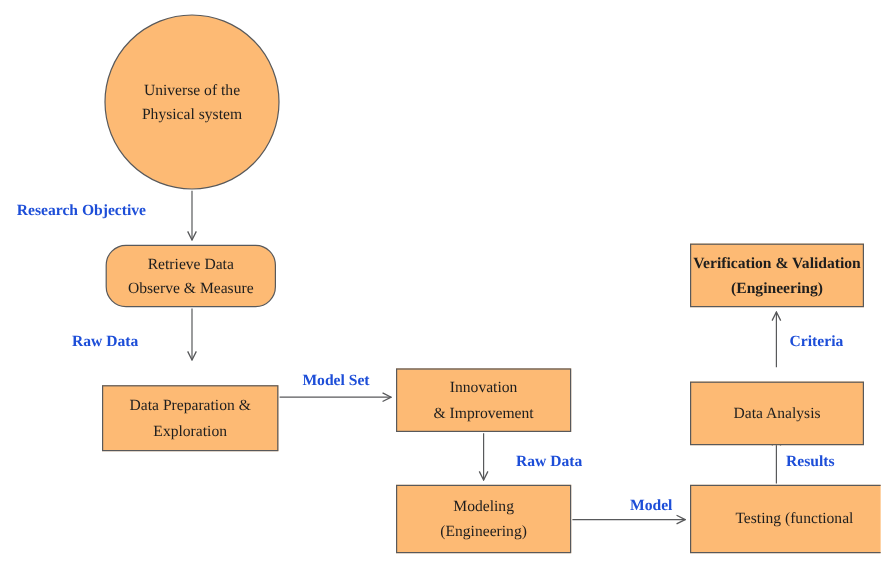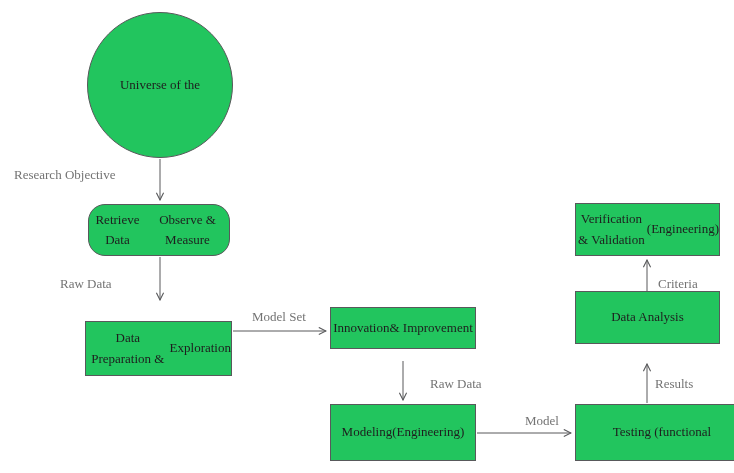--- a/index.html
+++ b/index.html
@@ -15,48 +15,48 @@
   svg.arrows {
     position: absolute;
     left: 0; top: 0;
     width: 734px; height: 473px;
     pointer-events: none;
   }
   .node {
     position: absolute;
     box-sizing: border-box;
     border: 1px solid #58595b;
-    background: #22c55e;
+    background: #fdba74;
     display: flex;
-    flex-direction: row;
+    flex-direction: column;
     align-items: center;
     justify-content: center;
     text-align: center;
     font-size: 13px;
     line-height: 1.55;
   }
   .node.circle {
     border-radius: 50%;
   }
   .flow-label {
     position: absolute;
-    font-weight: normal;
+    font-weight: bold;
     font-size: 13px;
     white-space: nowrap;
-    color: #737373;
+    color: #1d4ed8;
   }
   
   #node-universe     { left: 87px;  top: 12px;  width: 146px; height: 146px; }
   #node-retrieve     { left: 88px;  top: 204px; width: 142px; height: 52px; border-radius: 17px; }
   #node-prep         { left: 85px;  top: 321px; width: 147px; height: 55px; }
-  #node-innovation   { left: 330px; top: 307px; width: 146px; height: 42px; }
+  #node-innovation   { left: 330px; top: 307px; width: 146px; height: 53px; }
   #node-modeling     { left: 330px; top: 404px; width: 146px; height: 57px; }
   #node-testing      { left: 575px; top: 404px; width: 174px; height: 57px; }
-  #node-analysis     { left: 575px; top: 291px; width: 145px; height: 53px; }
-  #node-verification { left: 575px; top: 203px; width: 145px; height: 53px; }
+  #node-analysis     { left: 575px; top: 318px; width: 145px; height: 53px; }
+  #node-verification { left: 575px; top: 203px; width: 145px; height: 53px; font-weight: bold; }
   
   #label-research-objective { left: 14px;  top: 167px; }
   #label-raw-data-1         { left: 60px;  top: 276px; }
   #label-data-set           { left: 252px; top: 309px; }
   #label-raw-data-2         { left: 430px; top: 376px; }
   #label-model              { left: 497px; top: 413px; margin-left: 28px; }
   #label-results            { left: 655px; top: 376px; }
   #label-criteria           { left: 658px; top: 276px; }
 </style>
 </head>
@@ -74,20 +74,21 @@
     <line x1="160" y1="257" x2="160" y2="300" stroke="#58595b" stroke-width="1" marker-end="url(#arrowhead)"></line>
     <line x1="233" y1="331" x2="326" y2="331" stroke="#58595b" stroke-width="1" marker-end="url(#arrowhead)"></line>
     <line x1="403" y1="361" x2="403" y2="400" stroke="#58595b" stroke-width="1" marker-end="url(#arrowhead)"></line>
     <line x1="477" y1="433" x2="571" y2="433" stroke="#58595b" stroke-width="1" marker-end="url(#arrowhead)"></line>
     <line x1="647" y1="403" x2="647" y2="364" stroke="#58595b" stroke-width="1" marker-end="url(#arrowhead)"></line>
     <line x1="647" y1="306" x2="647" y2="260" stroke="#58595b" stroke-width="1" marker-end="url(#arrowhead)"></line>
   </svg>
 
   <div id="node-universe" class="node circle">
     <span>Universe of the</span>
+    <span>Physical system</span>
   </div>
 
   <div id="node-retrieve" class="node">
     <span>Retrieve Data</span>
     <span>Observe &amp; Measure</span>
   </div>
 
   <div id="node-prep" class="node">
     <span>Data Preparation &amp;</span>
     <span>Exploration</span>

